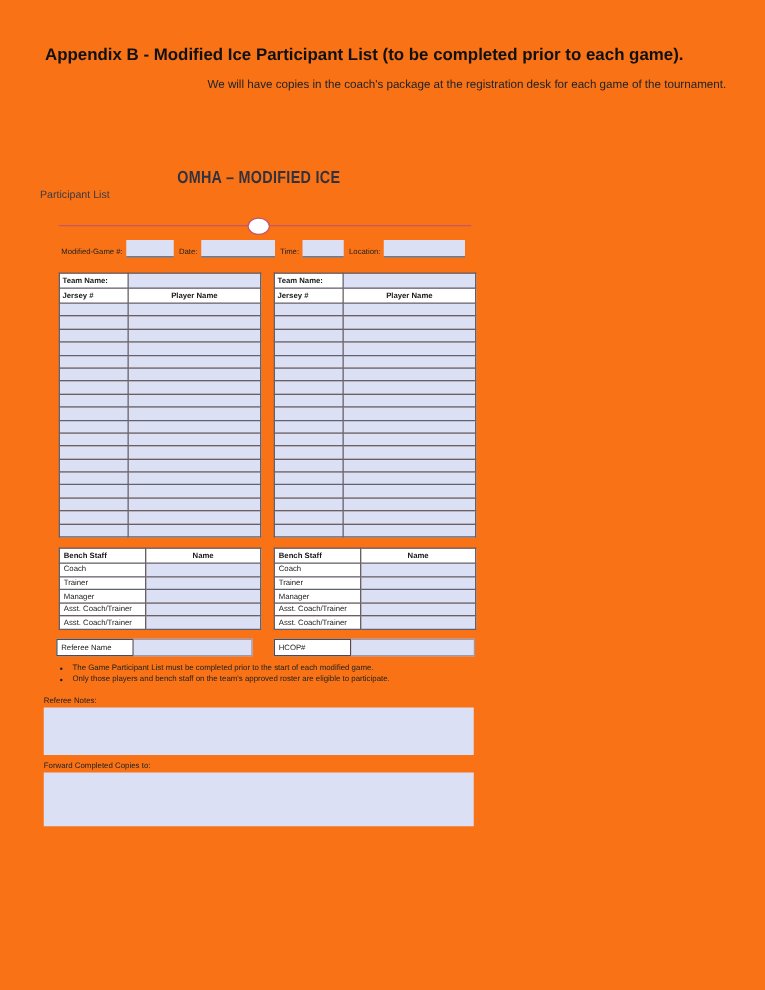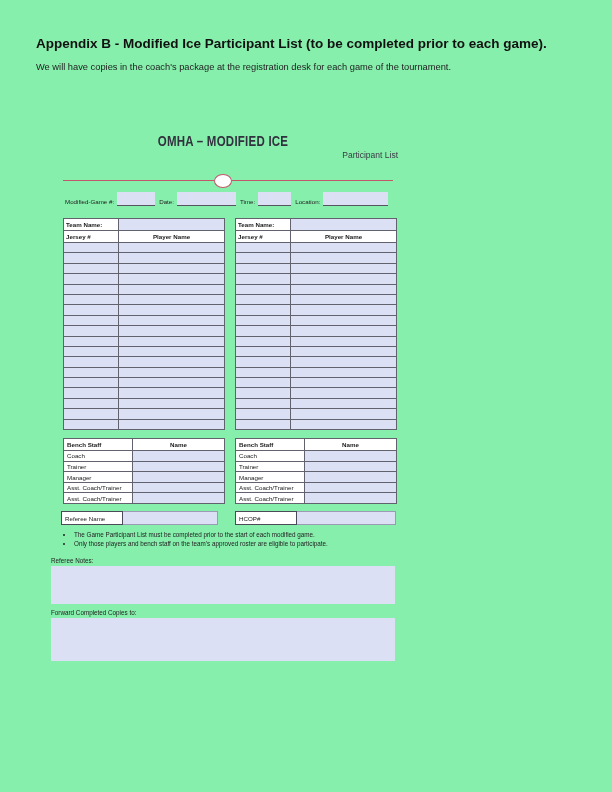--- a/index.html
+++ b/index.html
@@ -1,35 +1,35 @@
 <!DOCTYPE html>
 <html><head>
 <meta charset="utf-8">
 <style>
   html,body{margin:0;padding:0;background:#e8e8e8;}
   .page{
     position:relative;
     width:612px;height:792px;
     margin:0 auto;
-    background:#86efac;
+    background:#f97316;
     font-family:"Liberation Sans", sans-serif;
     color:#1a1a1a;
     overflow:hidden;
   }
   
   .doc-header{position:absolute;left:36px;top:36px;width:545px;}
   .doc-header h1{margin:0;font-size:13.5px;font-weight:bold;color:#111;}
-  .intro{margin:10px 0 0;font-size:9.3px;line-height:13px;color:#222;}
-  
-  .form-sheet{position:absolute;left:48px;top:133px;width:350px;}
+  .intro{margin:10px 0 0;font-size:9.3px;line-height:13px;color:#222;text-align:right;}
+  
+  .form-sheet{position:absolute;left:32px;top:133px;width:350px;}
   .form-title{
     text-align:center;font-size:14px;font-weight:bold;color:#32323e;
     transform:scaleX(0.82);letter-spacing:0.3px;white-space:nowrap;
   }
-  .form-subtitle{text-align:right;font-size:8.5px;color:#3a3a44;margin-top:1px;}
+  .form-subtitle{text-align:left;font-size:8.5px;color:#3a3a44;margin-top:1px;}
   .divider{position:relative;height:16px;margin-top:12px;}
   .divider-line{position:absolute;left:15px;right:5px;top:8px;border-top:1px solid #c4566c;}
   .divider-circle{
     position:absolute;left:166px;top:2px;width:16px;height:12px;
     border:1.5px solid #c4566c;border-radius:50%;background:#fff;
   }
   
   .fields-row{display:flex;align-items:flex-end;margin:4px 0 0 17px;font-size:6.2px;color:#222;}
   .f-label{padding-bottom:1px;white-space:nowrap;}
   .f-input{display:inline-block;height:13px;background:#dce0f5;border-bottom:1px solid #55555f;margin:0 4px 0 3px;}

